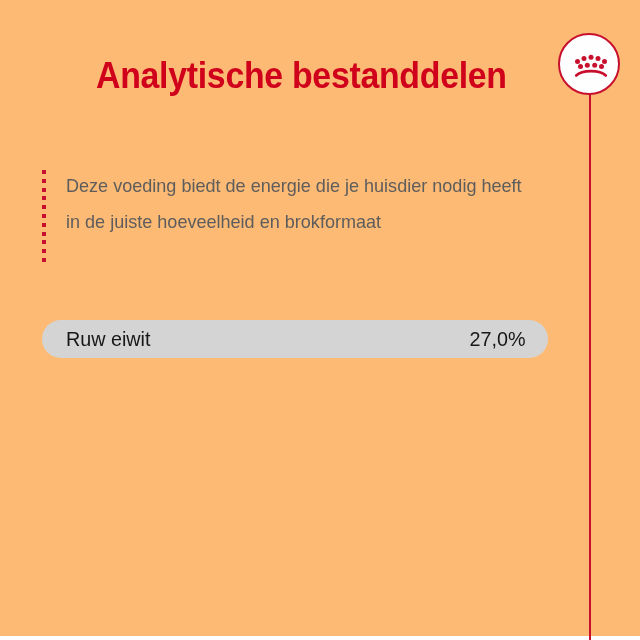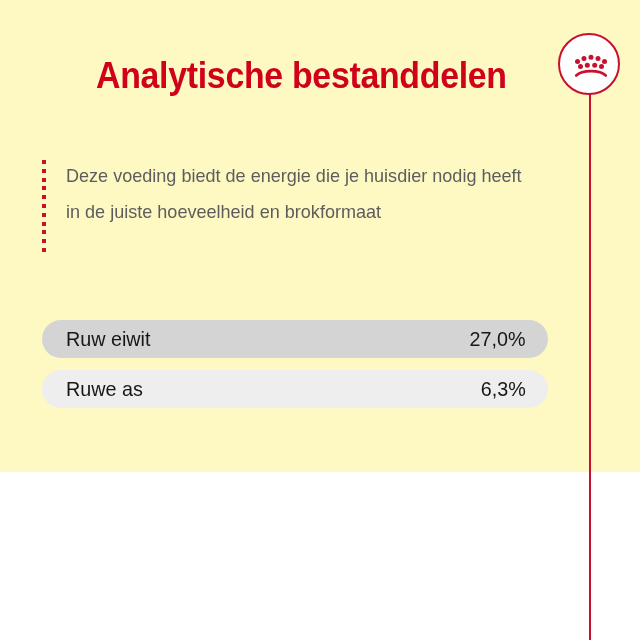--- a/index.html
+++ b/index.html
@@ -12,22 +12,22 @@
     background: #ffffff;
     font-family: "Liberation Sans", sans-serif;
     overflow: hidden;
     position: relative;
   }
 
   #page {
     position: absolute;
     left: 0; top: 0;
     width: 640px;
-    height: 472px;
-    background: #fef9c3;
+    height: 636px;
+    background: #fdba74;
   }
 
   
   .logo-wrap {
     position: absolute;
     left: 558px;
     top: 33px;
     width: 66px;
     height: 600px;
     pointer-events: none;
@@ -72,21 +72,21 @@
     transform: scaleX(0.94);
     transform-origin: left center;
     white-space: nowrap;
     line-height: 44px;
   }
 
   
   .sub-block {
     position: absolute;
     left: 42px;
-    top: 158px;
+    top: 168px;
     width: 520px;
     height: 96px;
   }
   .dotted-rail {
     position: absolute;
     left: 0px;
     top: 2px;
     width: 4px;
     height: 92px;
     display: flex;
@@ -118,21 +118,21 @@
   
   .rows {
     position: absolute;
     left: 42px;
     top: 320px;
     width: 506px;
   }
   .nutri-row {
     position: relative;
     height: 38px;
-    margin-bottom: 12px;
+    margin-bottom: 28px;
     border-radius: 19px;
     display: flex;
     align-items: center;
     box-sizing: border-box;
     padding: 0 22px 0 24px;
   }
   .nutri-row.dark  { background: #d4d4d4; }
   .nutri-row.light { background: #eeeeee; }
 
   .nutri-name {
@@ -200,20 +200,16 @@
 
   <div class="rows">
 
     <div class="nutri-row dark">
       <span class="nutri-name">Ruw eiwit</span>
       <span class="nutri-value">27,0%</span>
     </div>
 
 
 
-    <div class="nutri-row light">
-      <span class="nutri-name">Ruwe as</span>
-      <span class="nutri-value">6,3%</span>
-    </div>
 
   </div>
 
 </div>
 
 </body></html>

